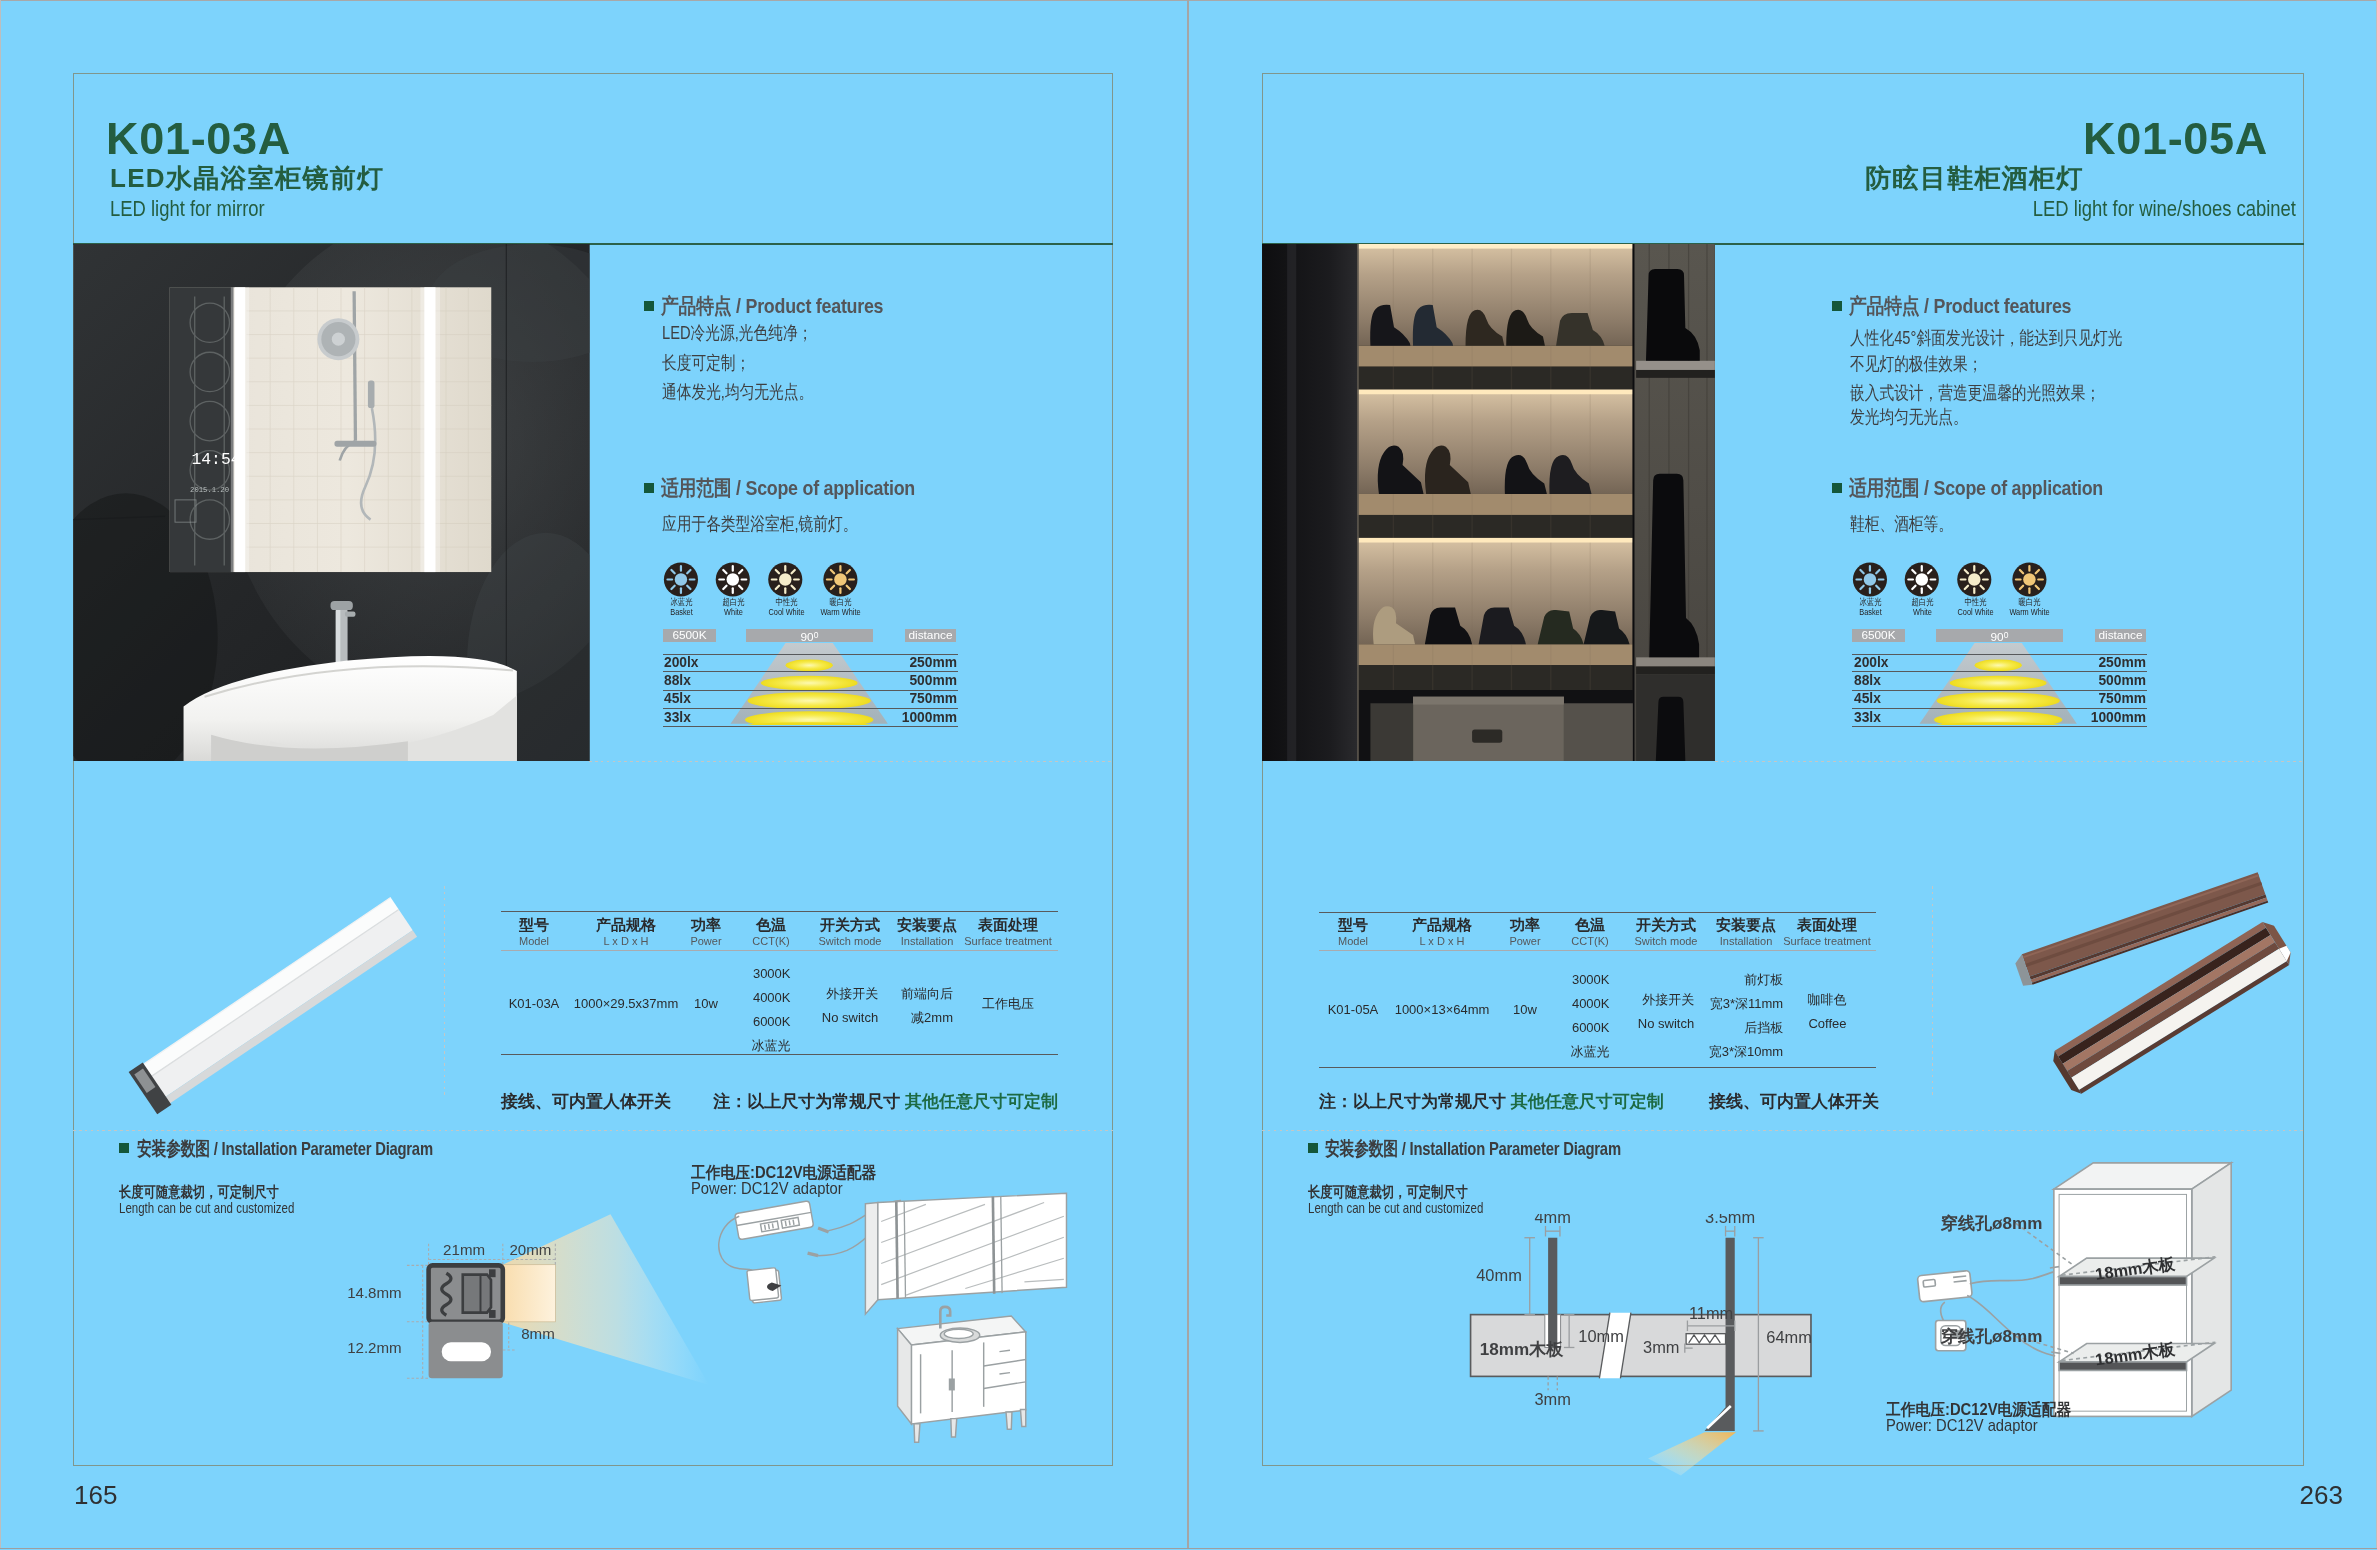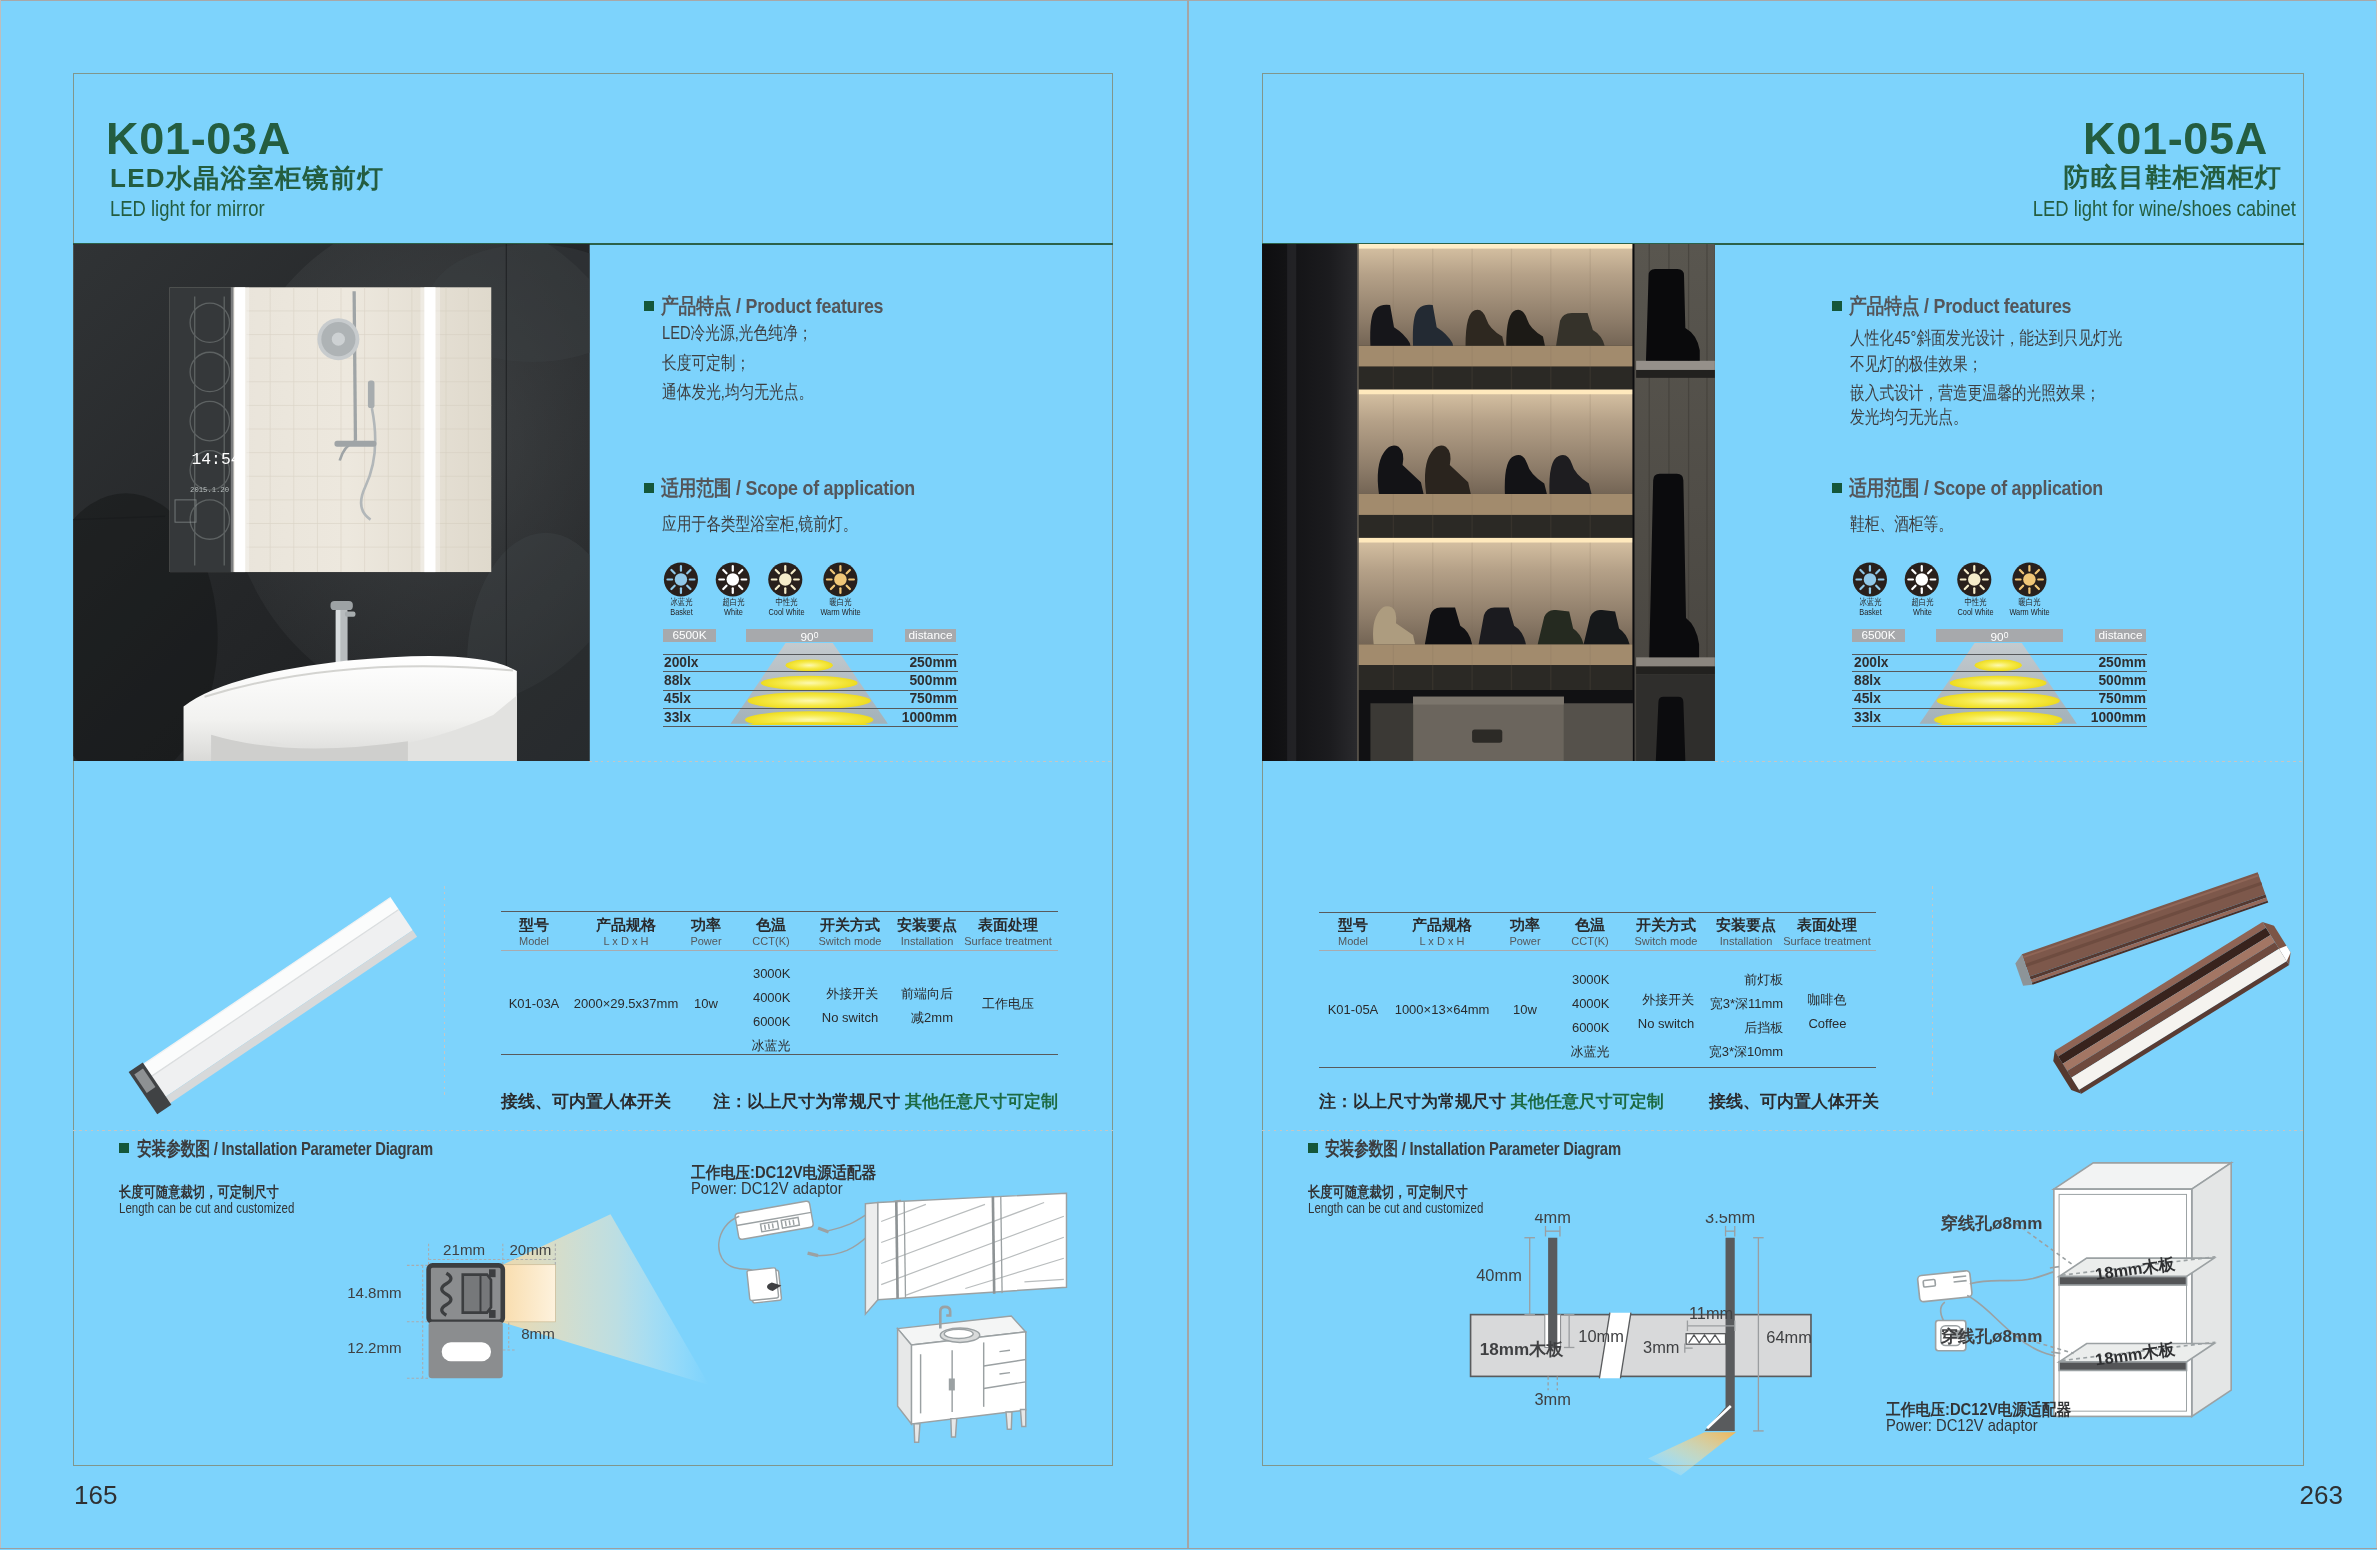--- a/index.html
+++ b/index.html
@@ -266,21 +266,21 @@
     </div>
   <div class="th" style="left:927px;top:916px;">
       <div class="zh">安装要点</div>
       <div class="en">Installation</div>
     </div>
   <div class="th" style="left:1008px;top:916px;">
       <div class="zh">表面处理</div>
       <div class="en">Surface treatment</div>
     </div>
   <div class="td" style="left:534px;top:992px;">K01-03A</div>
-  <div class="td" style="left:626px;top:992px;">2000×29.5x37mm</div>
+  <div class="td" style="left:626px;top:992px;">1000×29.5x37mm</div>
   <div class="td" style="left:706px;top:992px;">10w</div>
   <div class="td" style="left:771px;top:962px;">3000K<br>4000K<br>6000K<br>冰蓝光</div>
   <div class="td" style="left:850px;top:982px;">外接开关<br>No switch</div>
   <div class="td" style="left:927px;top:982px;">前端向后<br>减2mm</div>
   <div class="td" style="left:1008px;top:992px;">工作电压</div>
   <div class="note" style="left:501px;top:1091px;">接线、可内置人体开关</div>
   <div class="note" style="left:656px;top:1091px;width:402px;text-align:right;">注：以上尺寸为常规尺寸 <span class="green">其他任意尺寸可定制</span></div>
 
   <div class="dash" style="left:73px;top:1130px;width:1040px;"></div>
 
@@ -400,21 +400,21 @@
       <path d="M312,368 l9,0 l-2,28 l-6,0 z" fill="#e7e8e8"></path>
       <path d="M368,360 l9,0 l-2,28 l-6,0 z" fill="#e7e8e8"></path>
       <path d="M452,350 l9,0 l-1,26 l-6,0 z" fill="#e7e8e8"></path>
       <path d="M474,346 l8,0 l0,26 l-6,0 z" fill="#e7e8e8"></path>
     </g>
   </svg></div>
   <div class="pageno" style="left:74px;">165</div>
 
   <div class="box" style="left:1262px;width:1042px;"></div>
   <div class="title" style="left:1743px;width:525px;text-align:right;">K01-05A</div>
-  <div class="subzh" style="left:1757px;width:525px;text-align:right;font-family:Liberation Serif, serif;">防眩目鞋柜酒柜灯</div>
+  <div class="subzh" style="left:1712px;width:525px;text-align:center;">防眩目鞋柜酒柜灯</div>
   <div class="suben" style="left:1771px;width:525px;text-align:right;transform-origin:100% 0;">LED light for wine/shoes cabinet</div>
   <div class="hline" style="left:1262px;width:1042px;"></div>
 
   <div class="abs" style="left:1262px;top:244px;width:453px;height:517px;">
   <svg width="453" height="517" viewBox="0 0 690 788">
     <defs>
       <linearGradient id="woodg" x1="0" y1="0" x2="0" y2="1">
         <stop offset="0" stop-color="#d8c3a4"></stop>
             <stop offset=".3" stop-color="#b5a188"></stop>
         <stop offset=".75" stop-color="#8d7c69"></stop>

